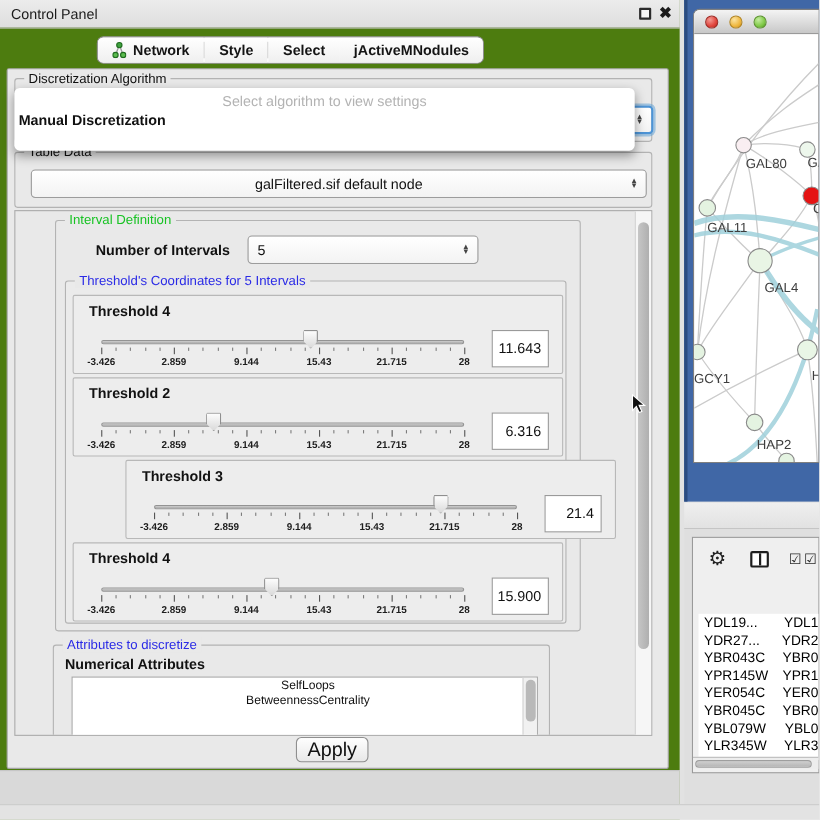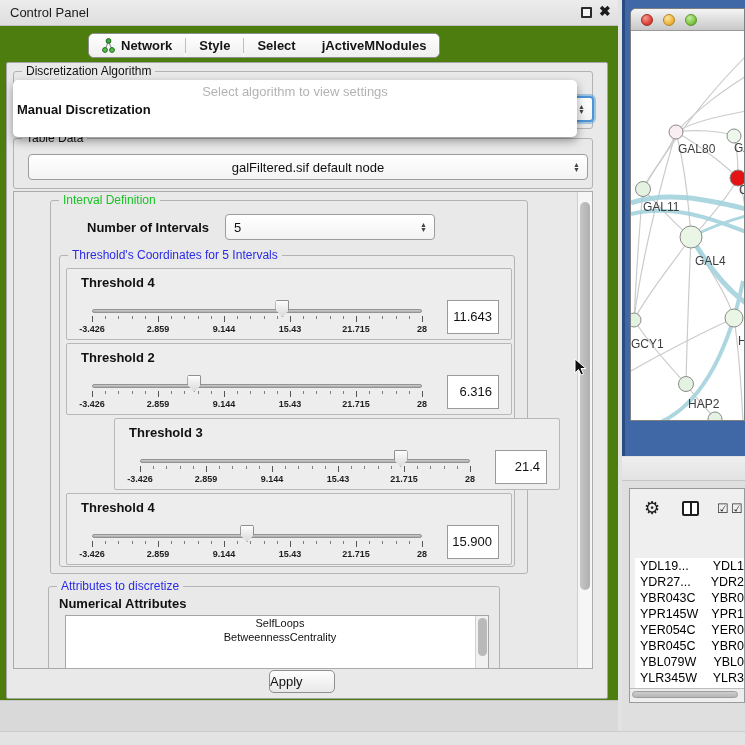--- a/index.html
+++ b/index.html
@@ -54,21 +54,21 @@
   .tick { position:absolute; top:0; width:1px; height:3px; background:#7C7C7C; }
   .tick.major { height:6px; background:#555; }
   .tick-label { position:absolute; top:8px; transform:translateX(-50%); font-size:9px; font-weight:bold; color:#1d1d1d; white-space:nowrap; }
   .value-box { position:absolute; left:380px; top:31px; width:52px; height:34px; background:#FFF; border:1px solid #9A9A9A; font-size:13px; color:#111; text-align:right; line-height:32px; padding-right:6px; }
 
   .list-box { position:absolute; background:#FFF; border:1px solid #A5A5A5; overflow:hidden; }
   .list-item { font-size:11px; line-height:14px; padding:0 0 0 6px; color:#111; white-space:nowrap;text-align:center; }
   .list-vscroll { position:absolute; right:0; top:0; width:13px; height:100%; background:#F1F1F1; border-left:1px solid #D2D2D2; }
   .list-vscroll .thumb-v2 { position:absolute; left:2px; top:2px; width:9px; height:38px; background:#B9B9B9; border-radius:5px; }
 
-  .apply-btn { position:absolute; background:linear-gradient(#FEFEFE,#E8E8E8); border:1px solid #8F8F8F; border-radius:5px; font-size:13px; color:#111; text-align:left; }
+  .apply-btn { position:absolute; background:linear-gradient(#FEFEFE,#E8E8E8); border:1px solid #8F8F8F; border-radius:5px; font-size:18px; color:#111; text-align:center; }
 
   #bottom-band { left:0; top:700px; width:618px; height:31px; background:#D9D9D9; border-top:1px solid #C6C6C6; }
   #bottom-tabbar { left:142px; top:703px; }
 
   
   .cursor { left:574px; top:358px; width:14px; height:20px; z-index:40; }
 
   
   #right-region { left:618px; top:0; width:127px; height:745px; background:#E2E2E2; }
   #mdi-blue { left:622px; top:0; width:123px; height:456px; background:#4067A6; border-left:3px solid #2B4C80; }

